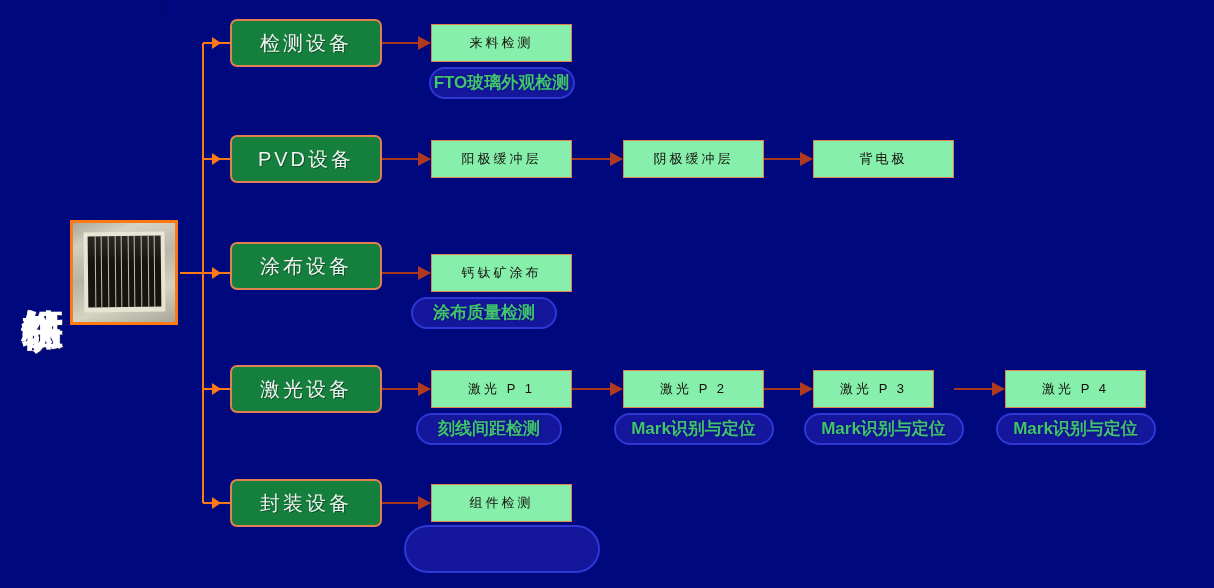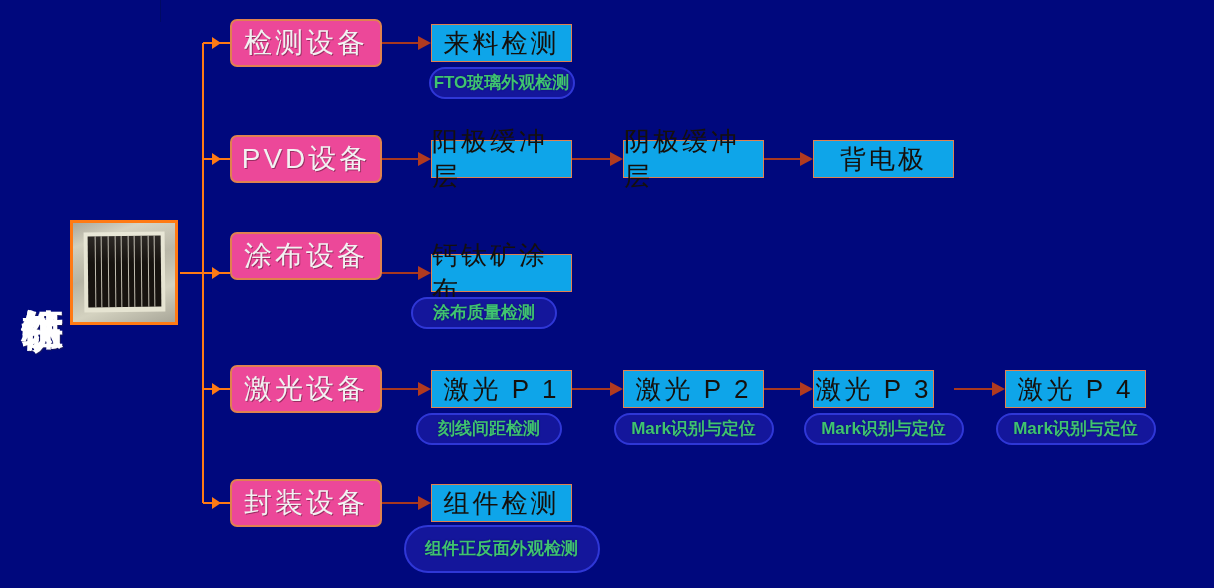--- a/index.html
+++ b/index.html
@@ -123,41 +123,41 @@
     border-left: 9px solid #ff7a14;
   }
 
   
   .eq {
     position: absolute;
     left: 230px;
     width: 152px;
     height: 48px;
     box-sizing: border-box;
-    background: #ec4899;
+    background: #15803d;
     border: 2px solid #e0814f;
     border-radius: 7px;
     color: #f2f2f2;
-    font-size: 28px;
+    font-size: 20px;
     letter-spacing: 3px;
     display: flex;
     align-items: center;
     justify-content: center;
     text-shadow: 1px 1px 0 rgba(0,0,0,.35);
   }
 
   
   .proc {
     position: absolute;
     height: 38px;
     box-sizing: border-box;
-    background: #0ea5e9;
+    background: #86efac;
     border: 1.5px solid #e0814f;
     color: #15100c;
-    font-size: 26px;
+    font-size: 13px;
     letter-spacing: 3px;
     display: flex;
     align-items: center;
     justify-content: center;
   }
 
   
   .arrow-line {
     position: absolute;
     height: 2px;
@@ -239,21 +239,21 @@
       <div class="arrow-line" style="left: 382px; top: 158px; width: 36px;"></div>
       <div class="arrow-head" style="left: 418px; top: 152px;"></div>
       <div class="proc" style="left: 623px; top: 140px; width: 141px;">阴极缓冲层</div>
       <div class="arrow-line" style="left: 572px; top: 158px; width: 38px;"></div>
       <div class="arrow-head" style="left: 610px; top: 152px;"></div>
       <div class="proc" style="left: 813px; top: 140px; width: 141px;">背电极</div>
       <div class="arrow-line" style="left: 764px; top: 158px; width: 36px;"></div>
       <div class="arrow-head" style="left: 800px; top: 152px;"></div>
       <div class="stem" style="left: 203px; top: 272px; width: 27px;"></div>
       <div class="chev" style="left: 212px; top: 267px;"></div>
-      <div class="eq" style="top: 232px; text-align: center;">涂布设备</div>
+      <div class="eq" style="top: 242px; text-align: center;">涂布设备</div>
       <div class="proc" style="left: 431px; top: 254px; width: 141px;">钙钛矿涂布</div>
       <div class="arrow-line" style="left: 382px; top: 272px; width: 36px;"></div>
       <div class="arrow-head" style="left: 418px; top: 266px;"></div>
       <div class="badge" style="left: 411px; top: 297px; width: 146px; height: 32px;">
         <span>涂布质量检测</span>
       </div>
       <div class="stem" style="left: 203px; top: 388px; width: 27px;"></div>
       <div class="chev" style="left: 212px; top: 383px;"></div>
       <div class="eq" style="top: 365px;">激光设备</div>
       <div class="proc" style="left: 431px; top: 370px; width: 141px;">激光 P 1</div>
@@ -280,17 +280,16 @@
       <div class="badge" style="left: 995.5px; top: 413px; width: 160px; height: 32px;">
         <span>Mark识别与定位</span>
       </div>
       <div class="stem" style="left: 203px; top: 502px; width: 27px;"></div>
       <div class="chev" style="left: 212px; top: 497px;"></div>
       <div class="eq" style="top: 479px;">封装设备</div>
       <div class="proc" style="left: 431px; top: 484px; width: 141px;">组件检测</div>
       <div class="arrow-line" style="left: 382px; top: 502px; width: 36px;"></div>
       <div class="arrow-head" style="left: 418px; top: 496px;"></div>
       <div class="badge two" style="left: 403.5px; top: 525px; width: 196px; height: 48px;">
-        <span>组件正反面外观检测</span>
       </div>
     </div>
 
 </div>
 
 </body></html>

